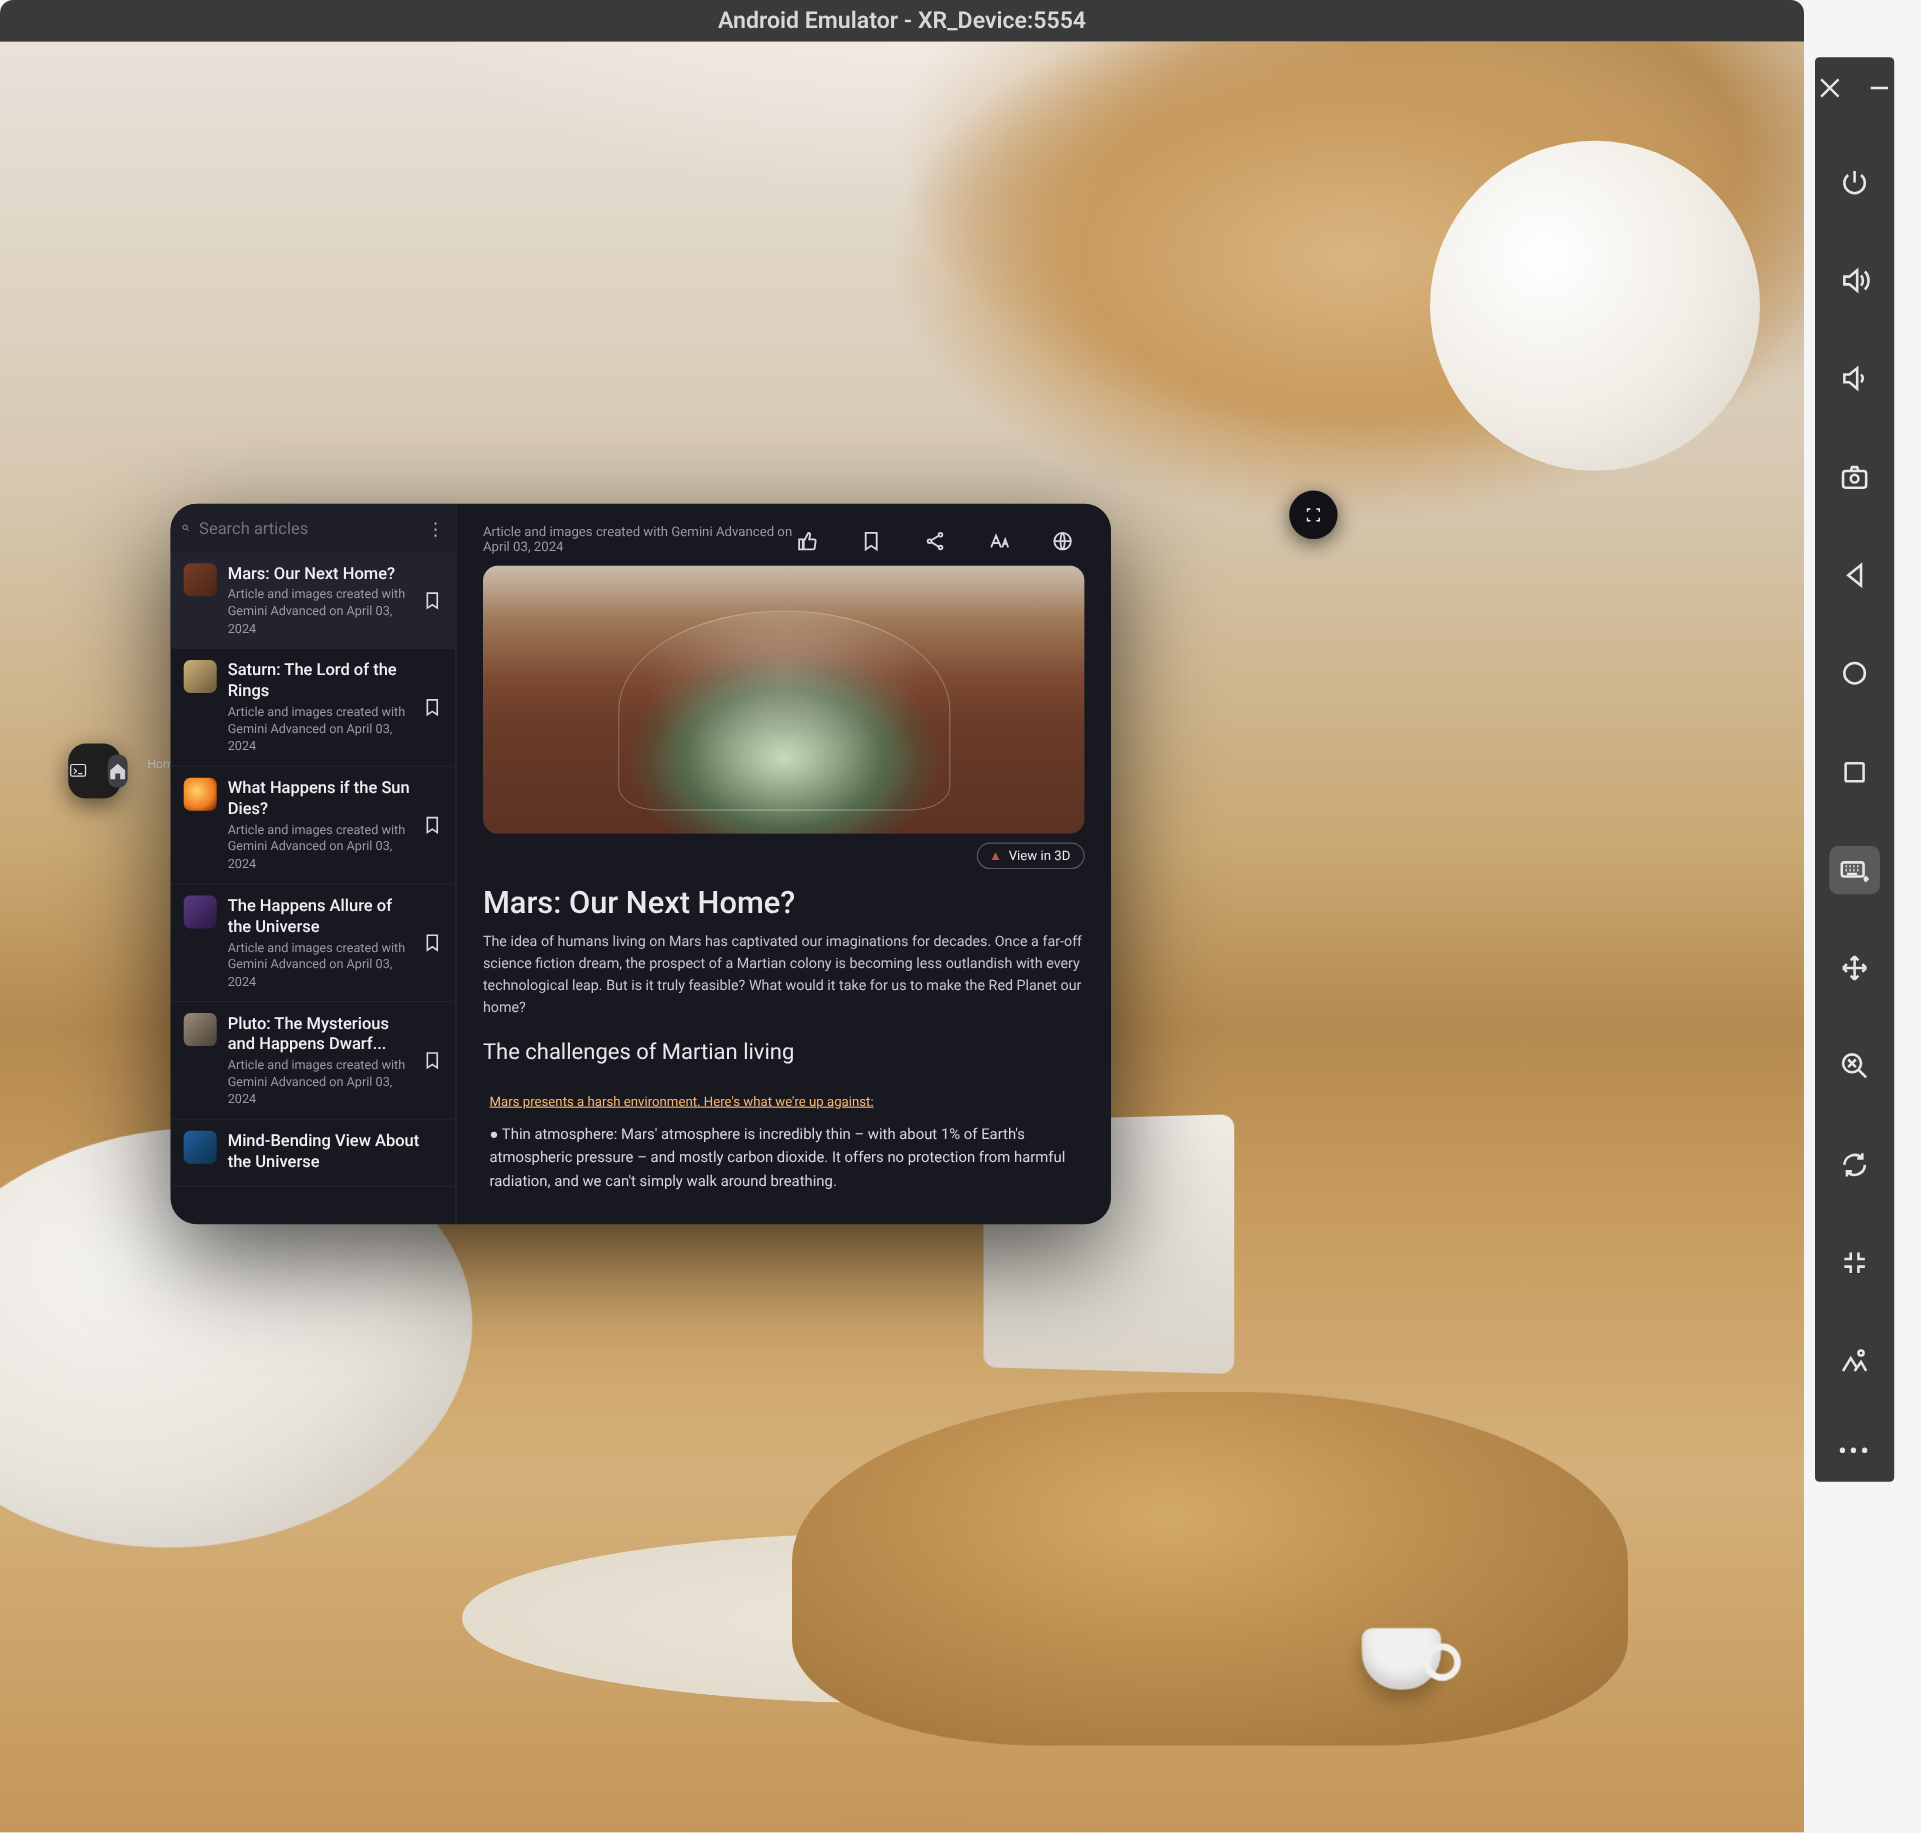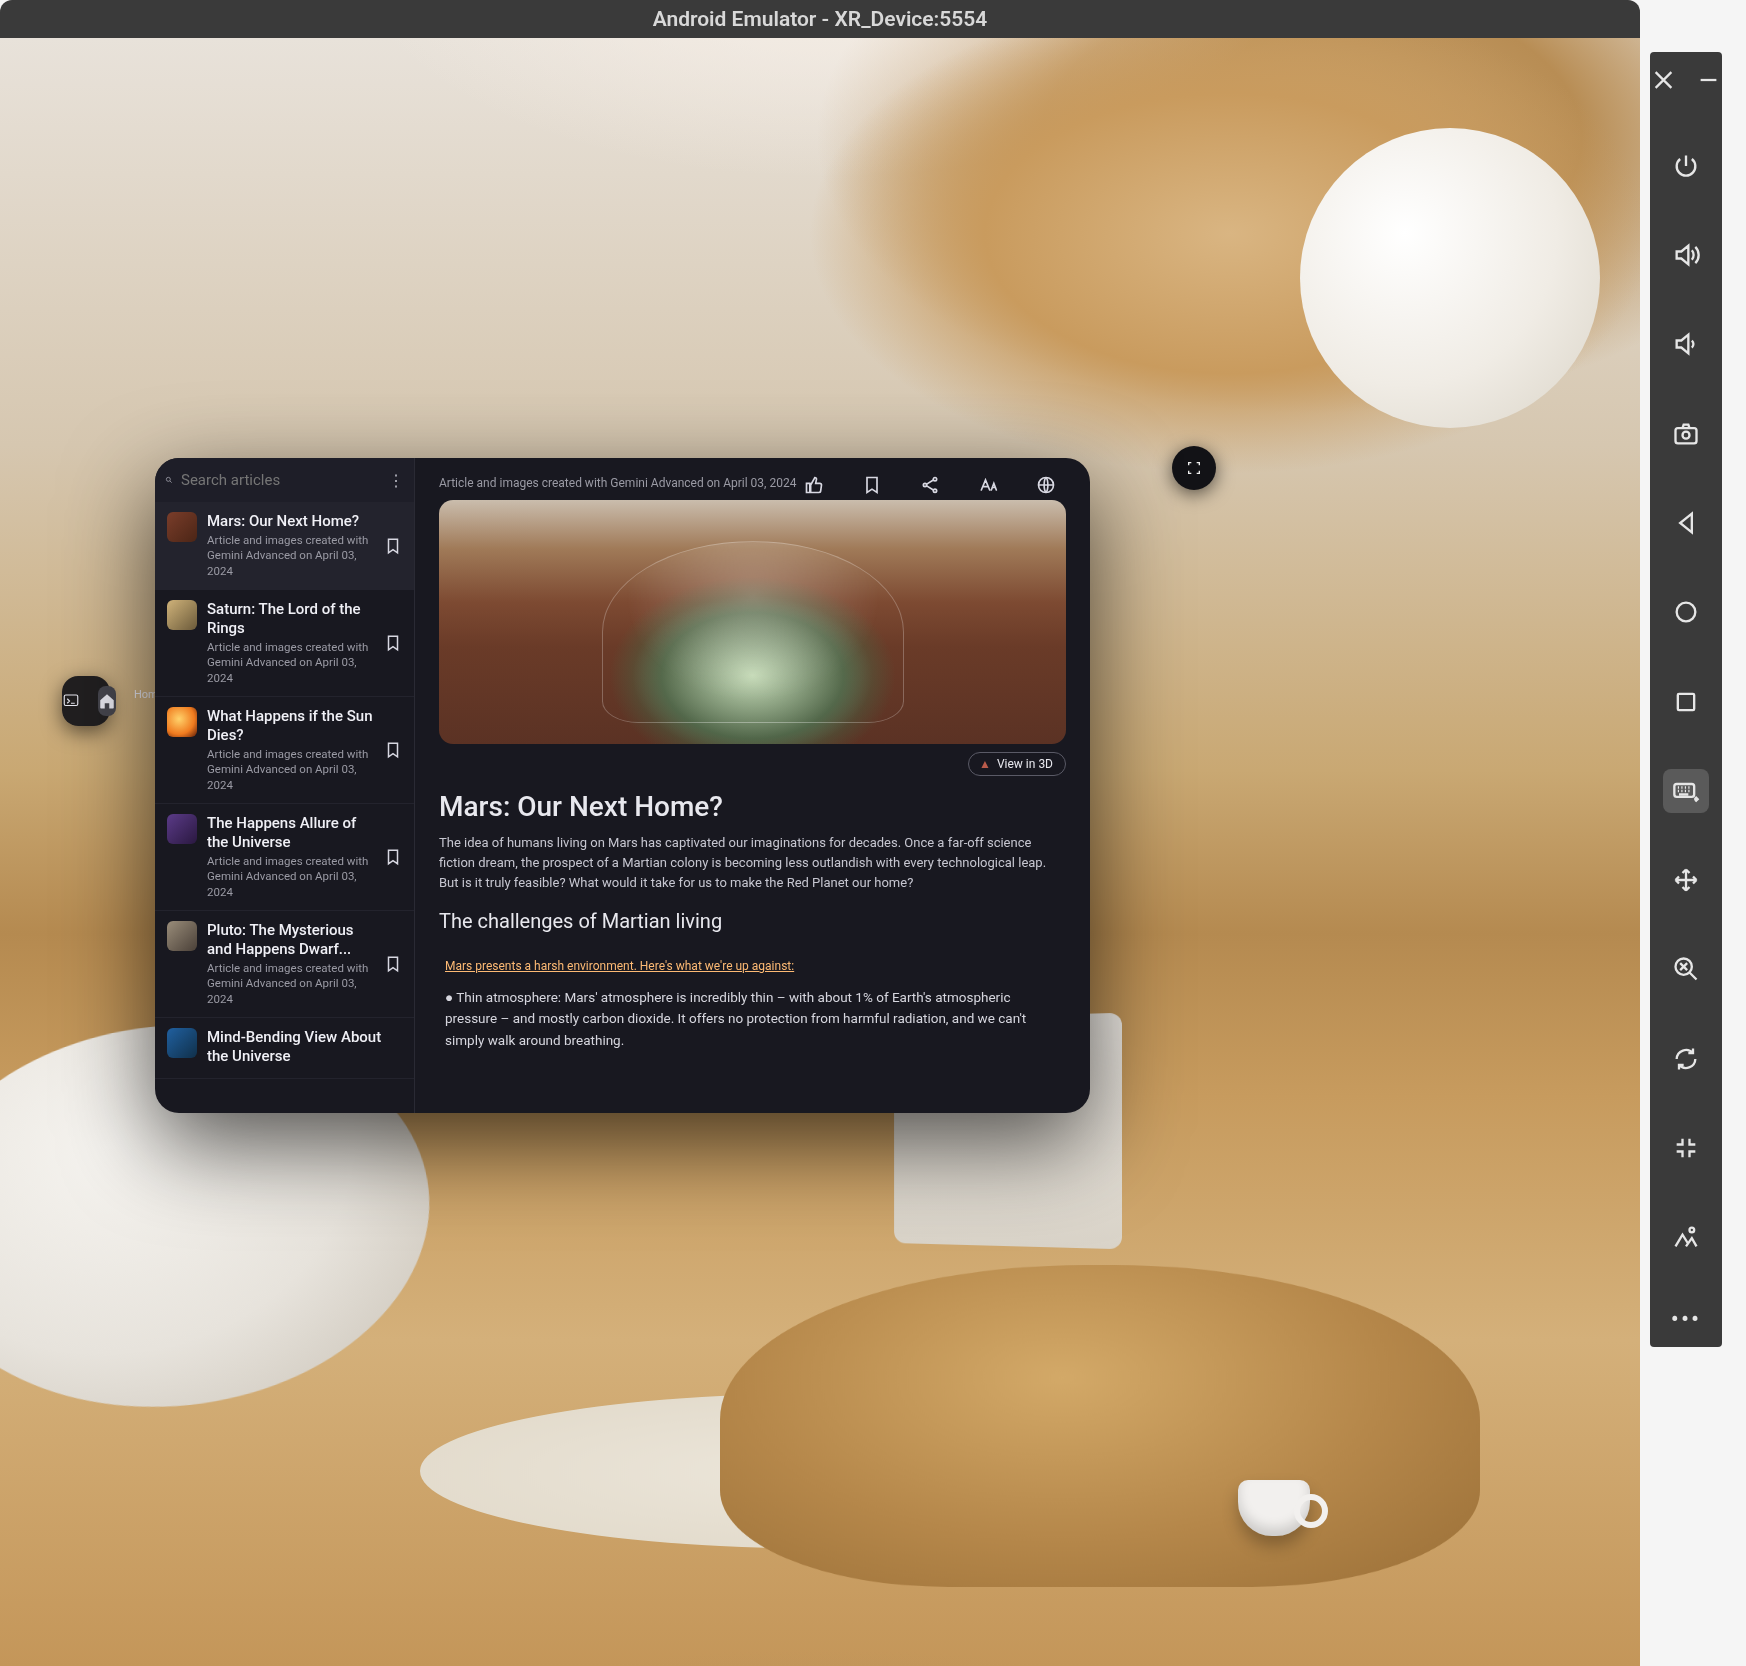--- a/index.html
+++ b/index.html
@@ -25,21 +25,21 @@
   .nav-rail .rail-btn { width:30px; height:30px; display:flex; align-items:center; justify-content:center; color:#e8e8f0; border-radius:8px; cursor:pointer;}
   .nav-rail .rail-btn.active { background:#46464e;}
   .nav-label { font-size:11px; color:#e8e8f0; margin-top:-14px; text-align:center;}
   .nav-rail svg{width:18px;height:18px;fill:#e8e8f0;}
 
   
   .fab { position:absolute; left:1172px; top:408px; width:44px; height:44px; border-radius:50%; background:#121216; display:flex; align-items:center; justify-content:center; box-shadow:0 4px 18px rgba(0,0,0,0.6); cursor:pointer;}
   .fab svg{width:16px;height:16px;stroke:#eee;fill:none;stroke-width:2;}
 
   
-  .app-panel { position:absolute; left:155px; top:420px; width:935px; height:655px; background:#181820; border-radius:24px; box-shadow:0 30px 90px rgba(0,0,0,0.65); display:flex; overflow:hidden; color:#e8e8ee;}
+  .app-panel { position:absolute; left:155px; top:420px; width:855px; height:655px; background:#181820; border-radius:24px; box-shadow:0 30px 90px rgba(0,0,0,0.65); display:flex; overflow:hidden; color:#e8e8ee;}
   .sidebar { width:260px; border-right:1px solid #2a2a34; display:flex; flex-direction:column; }
   .search-row { display:flex; align-items:center; padding:8px 10px; gap:8px; background:#1e1e28;}
   .search-row input { flex:1; background:transparent; border:none; outline:none; color:#b8b8c2; font-size:15px;}
   .search-row .sicon{width:18px;height:18px;fill:#b8b8c2;}
   .menu-kebab { width:28px;height:28px;display:flex;align-items:center;justify-content:center;color:#b8b8c2;cursor:pointer;}
   .list { overflow-y:auto; flex:1; }
   .list-item{display:flex;padding:10px 12px;gap:10px;border-bottom:1px solid #23232d;align-items:flex-start;}
   .list-item:first-child{background:#23232d;}
   .thumb{width:30px;height:30px;border-radius:6px;background:linear-gradient(135deg,#7a3d2a,#4b2516);flex-shrink:0;}
   .thumb.saturn{background:linear-gradient(135deg,#d0b37a,#6b5a3a);}

